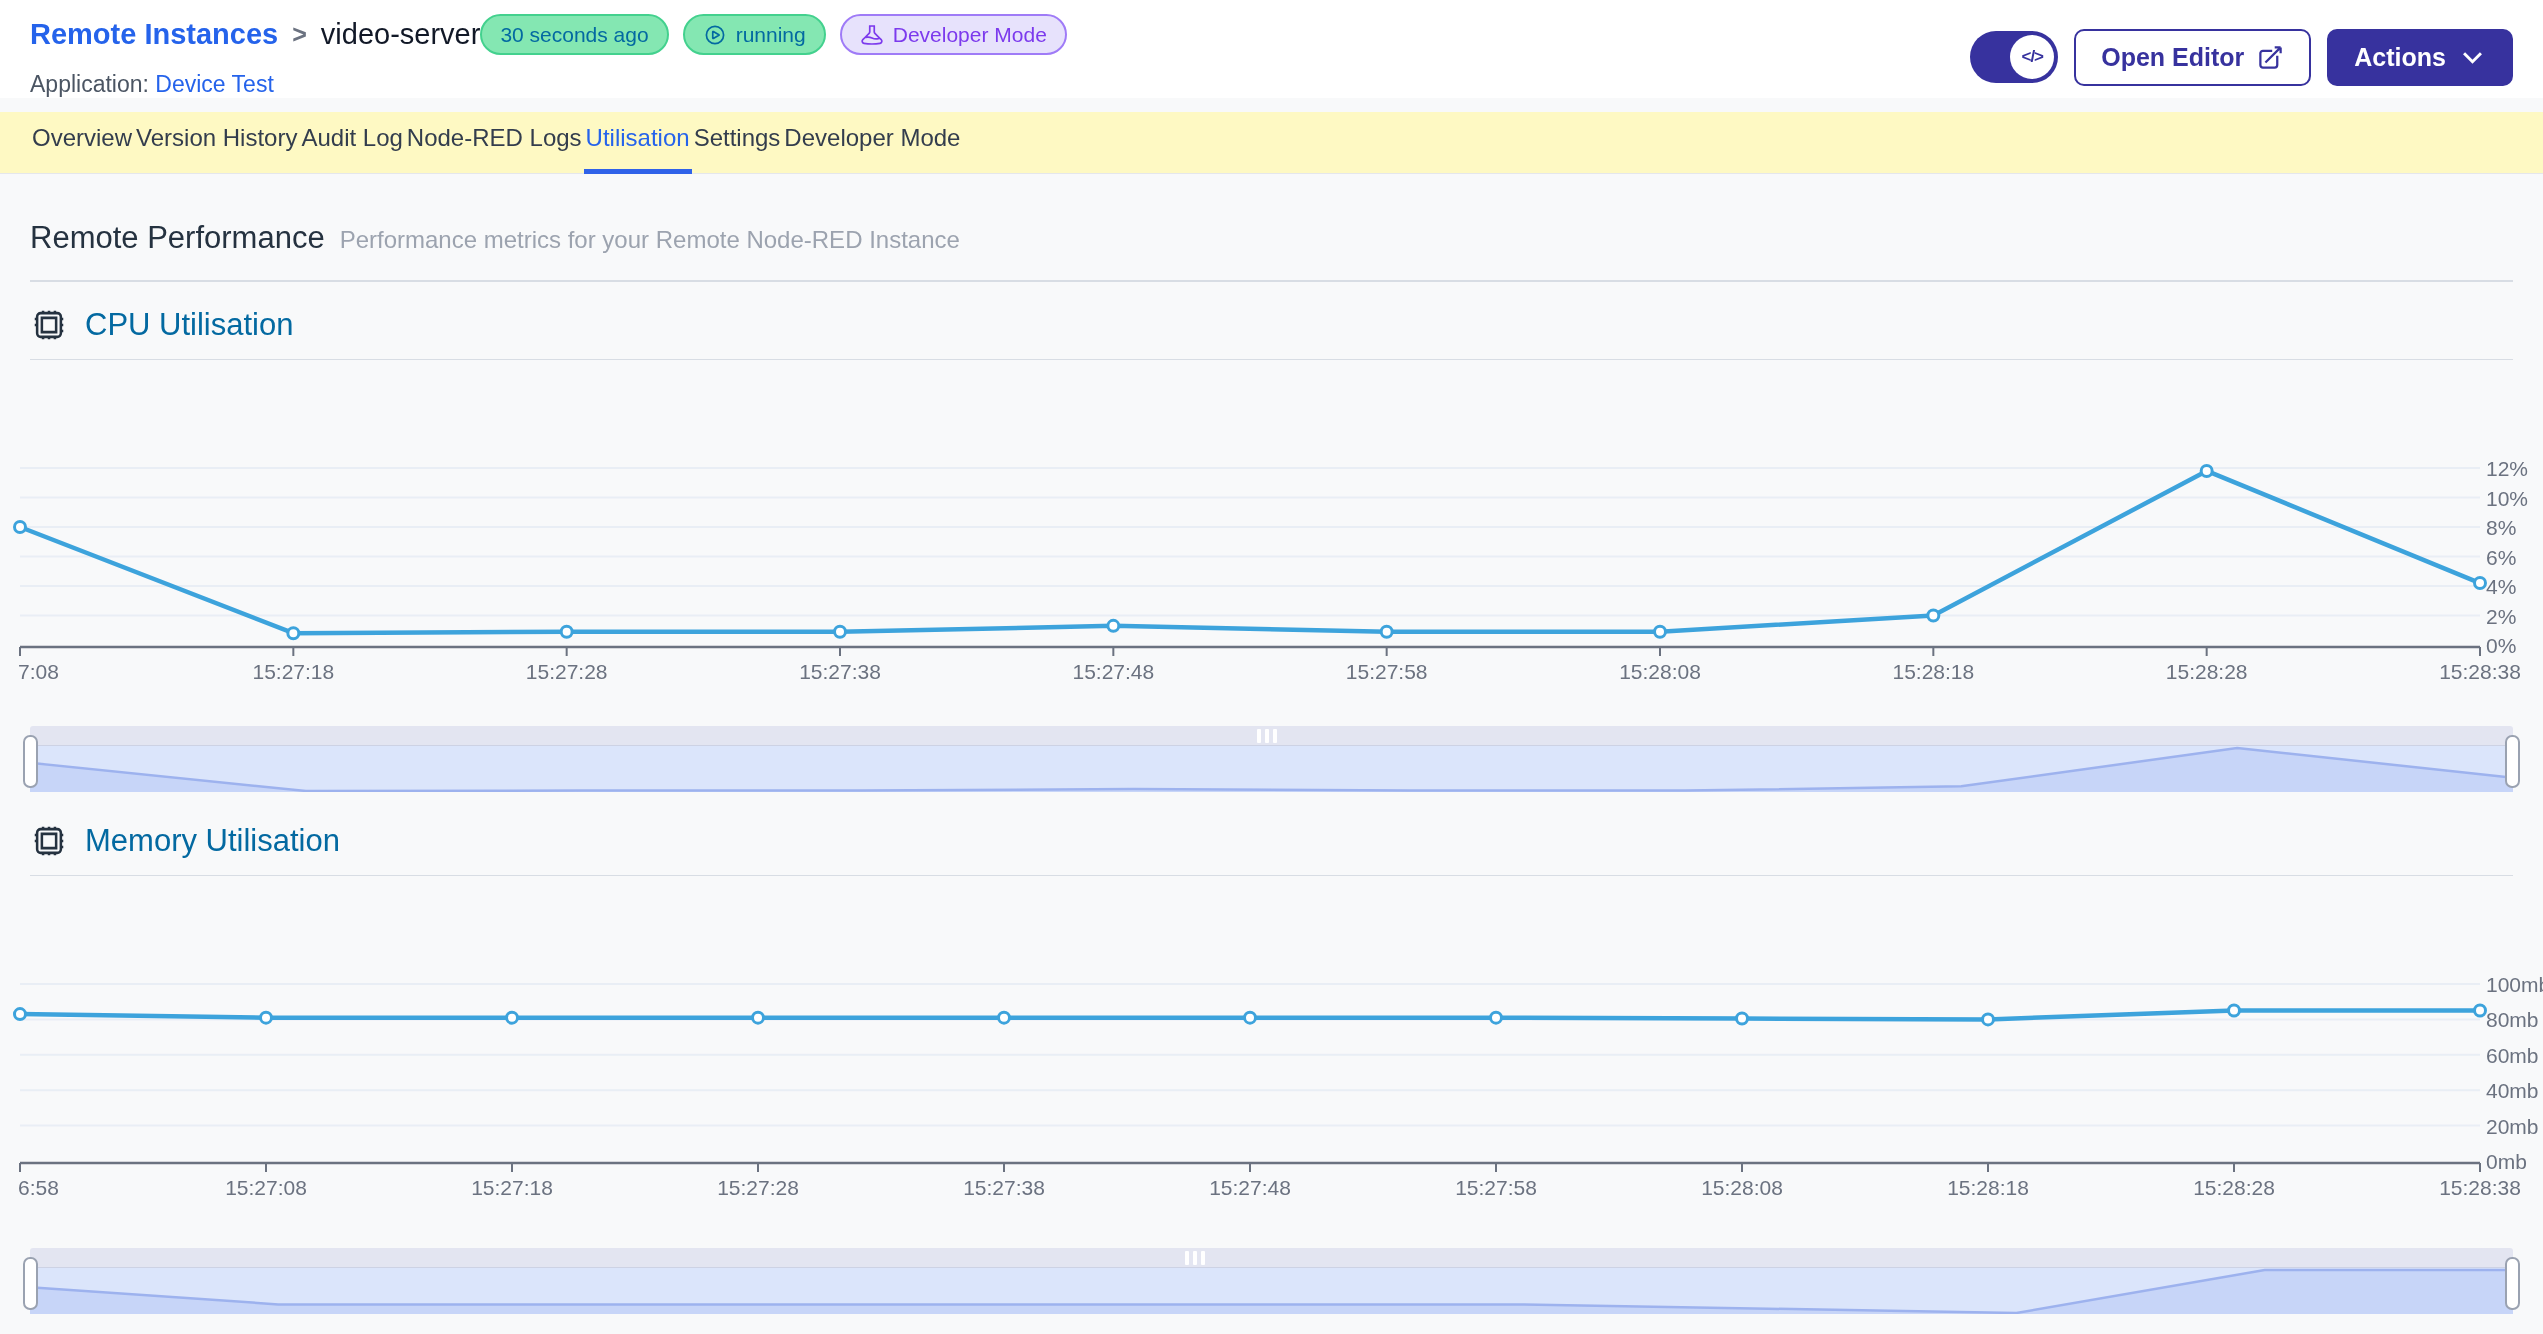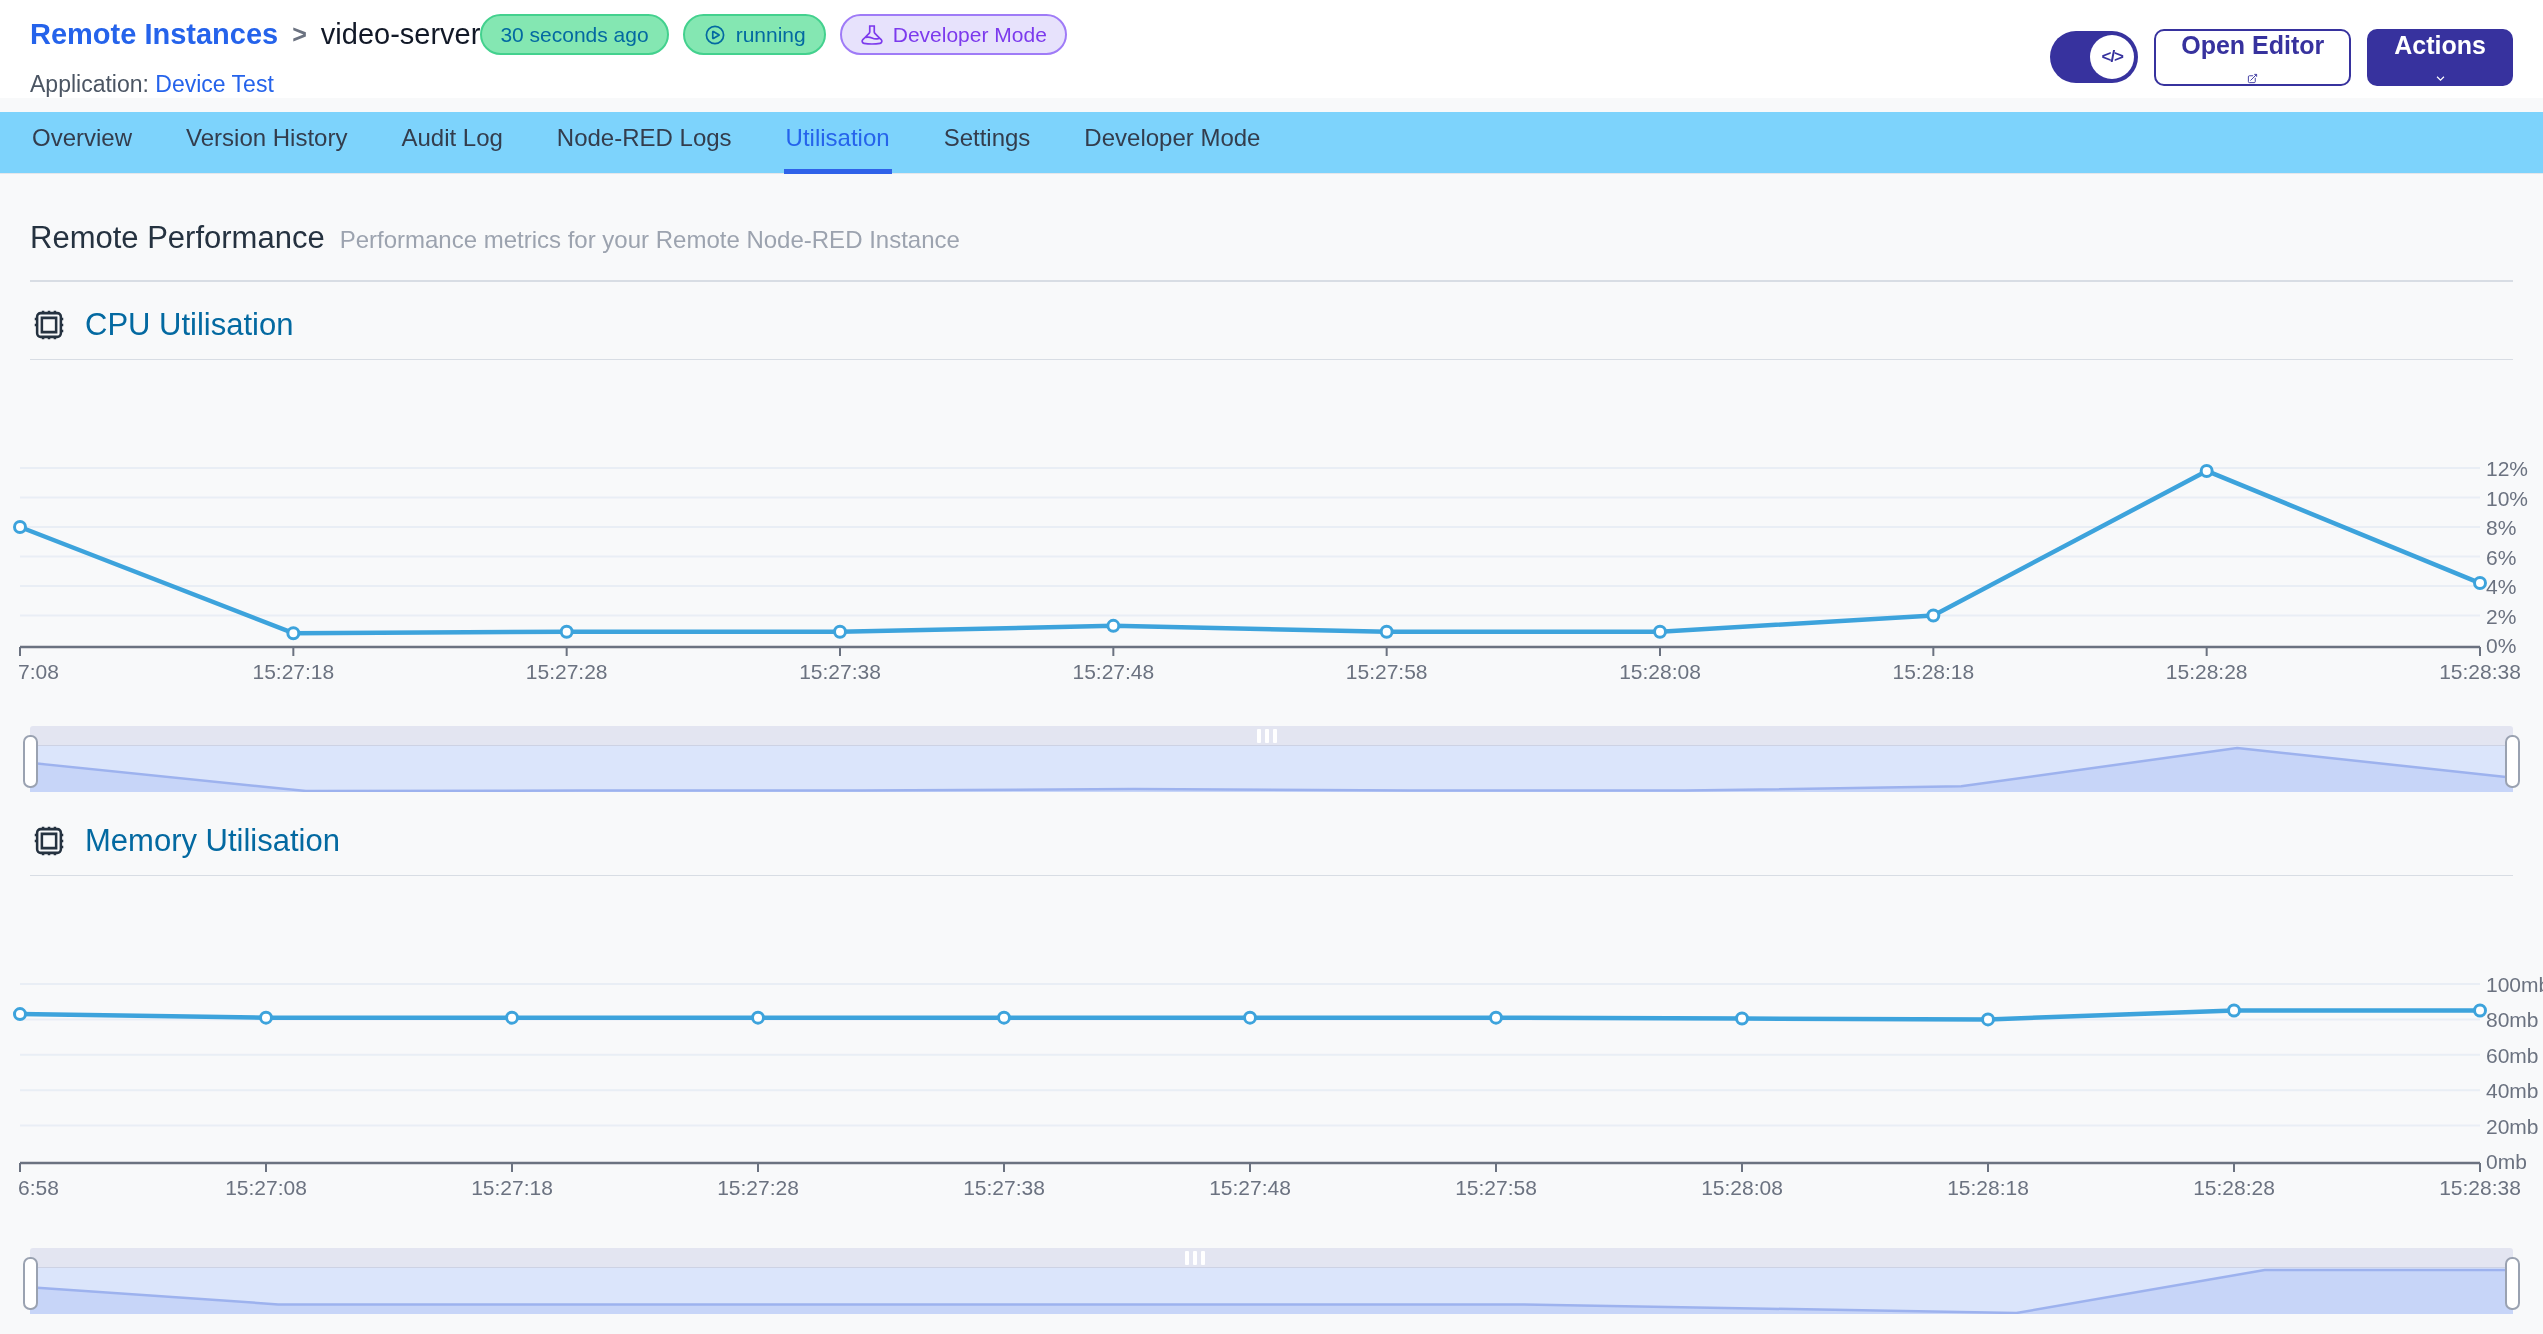--- a/index.html
+++ b/index.html
@@ -32,27 +32,27 @@
   .app-link { color:#2563eb; cursor:pointer; }
   .topbar-right { display:flex; align-items:center; gap:16px; padding-top:2px; }
   .toggle { width:88px; height:52px; background:#37329e; border-radius:26px; position:relative; cursor:pointer; flex:none; }
   .toggle-knob {
     position:absolute; right:4px; top:4px; width:44px; height:44px;
     background:#fff; border-radius:50%;
     display:flex; align-items:center; justify-content:center;
     color:#37329e; font-weight:800; font-size:17px; letter-spacing:-1px;
   }
   .btn { height:57px; border-radius:10px; font-weight:700; font-size:25px;
-    display:inline-flex; align-items:center; gap:13px; padding:0 25px; cursor:pointer;flex-direction:column; }
+    display:inline-flex; align-items:center; gap:13px; padding:0 25px; cursor:pointer; }
   .btn-outline { background:#fff; border:2px solid #37329e; color:#37329e; }
   .btn-solid { background:#37329e; border:2px solid #37329e; color:#fff; }
   .btn svg { width:27px; height:27px; }
   
   .tabs {
-    background:#7dd3fc; display:flex; gap:50px; padding:0 30px;
+    background:#fef9c3; display:flex; padding:0 30px;
     margin-top:14px; border-bottom:1px solid #e5e7eb;
   }
   .tab {
     font-size:24px; color:#333d4d; padding:12px 2px 17px 2px;
     border-bottom:5px solid transparent; margin-bottom:-1px; cursor:pointer; white-space:nowrap;
   }
   .tab.active { color:#2563eb; border-bottom-color:#2f62e9; }
   
   main { padding:0 30px; }
   .page-heading { padding-top:46px; display:flex; align-items:baseline; gap:15px; }

